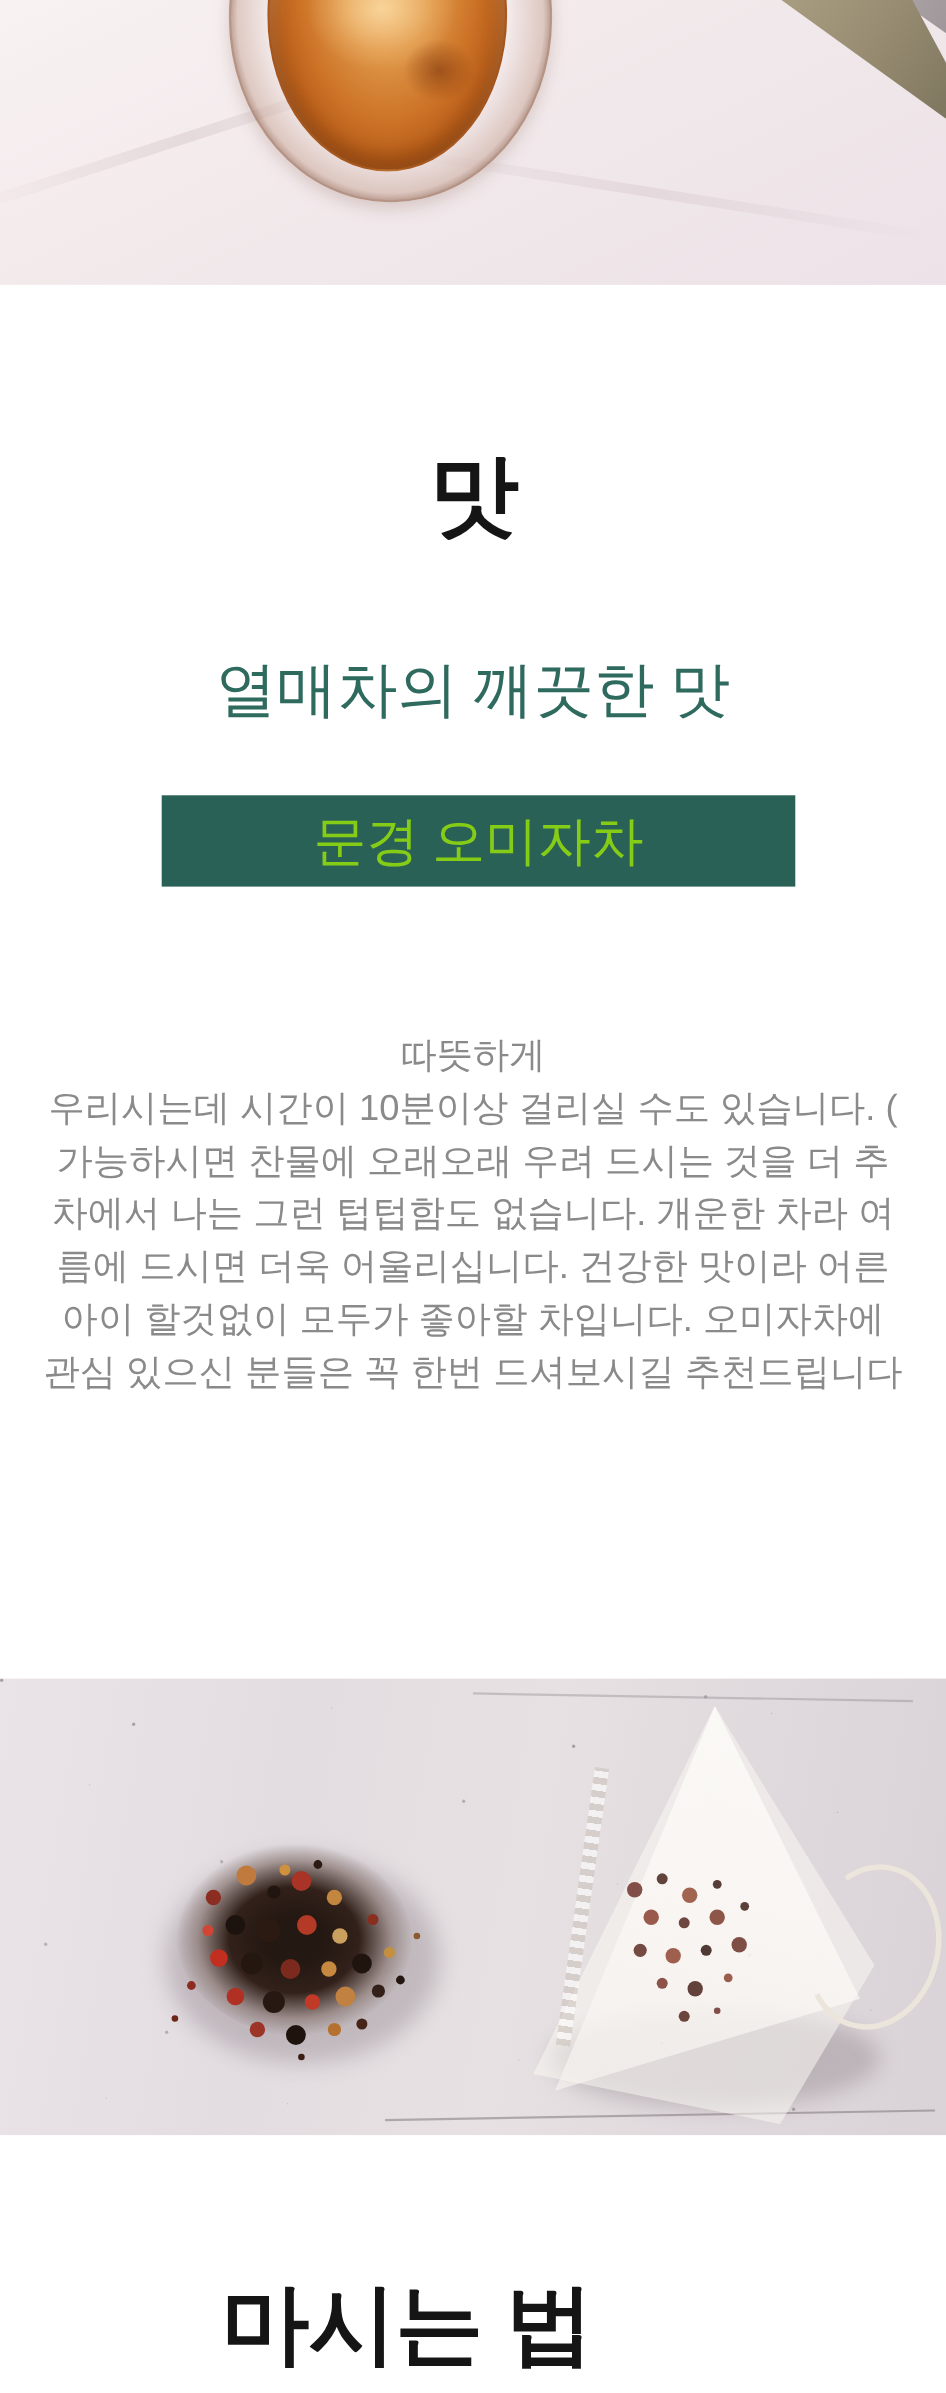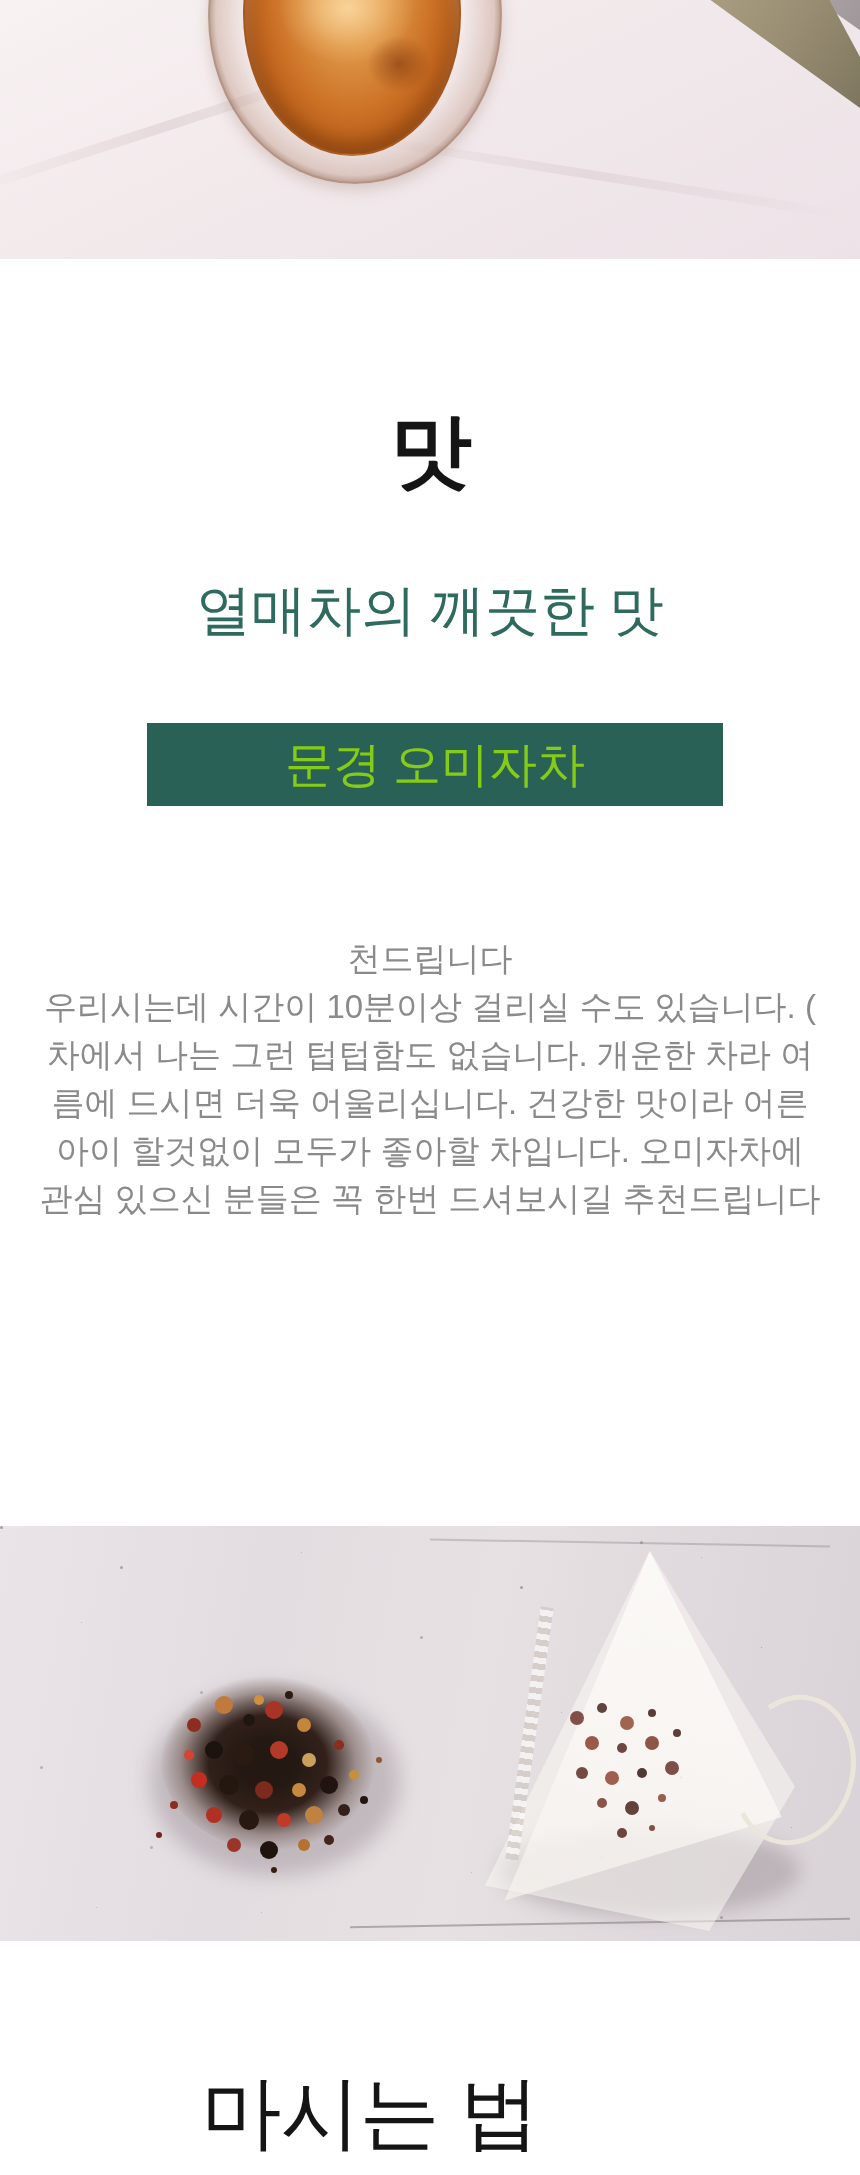--- a/index.html
+++ b/index.html
@@ -35,21 +35,21 @@
     box-shadow:inset 0 -10px 20px rgba(92,40,4,0.50), inset 0 8px 16px rgba(255,232,192,0.45); }
   .tea-surface-highlight { position:absolute; left:279px; top:-48px; width:136px; height:112px; border-radius:50%;
     background:radial-gradient(closest-side, rgba(252,219,164,0.85), rgba(243,189,124,0.30) 68%, rgba(0,0,0,0) 100%); }
   .tea-berry-shadow { position:absolute; left:356px; top:26px; width:86px; height:76px; border-radius:50%;
     background:radial-gradient(closest-side, rgba(118,48,10,0.55), rgba(0,0,0,0) 75%); }
 
   
   .h-taste { position:absolute; top:401px; left:0; width:860px; text-align:center;
     font-size:82px; line-height:100px; font-weight:800; color:#151515; letter-spacing:-2px; }
   .subtitle { position:absolute; left:0; width:860px; text-align:center;
-    font-family:"Liberation Serif", serif; font-size:55px; line-height:66px; color:#2f6a5e; }
+    font-family:"Liberation Serif", serif; font-size:55px; line-height:66px; color:#2f6a5e;margin-top:16px; }
   .subtitle-1 { top:578px; }
   .subtitle-2 { top:648px; }
   .banner { position:absolute; top:723px; left:147px; width:576px; height:83px;
     background:#2a6156; display:flex; align-items:center; justify-content:center; }
   .banner-label { font-family:"Liberation Serif", serif; font-size:48px; color:#84cc16; }
   .paragraph { position:absolute; top:935px; left:35px; width:790px; text-align:center;
     font-size:33px; line-height:48px; color:#8a8a8a; }
   .paragraph .pline { white-space:nowrap; }
 
   
@@ -108,21 +108,21 @@
       95px 45px 0 0 #7c3a2c, 120px 35px 0 -3px #42201a, 25px 75px 0 -1px #5e2d24,
       55px 80px 0 0 #8f4632, 85px 75px 0 -2px #361a14, 115px 70px 0 0 #6b3228,
       45px 105px 0 -2px #7a392b, 75px 110px 0 0 #4a241c, 105px 100px 0 -3px #8c4331,
       65px 135px 0 -2px #55281f, 95px 130px 0 -4px #6e342b; }
   .bag-string { position:absolute; left:268px; top:143px; width:112px; height:142px;
     border:5px solid #ece5db; border-left-color:rgba(0,0,0,0); border-radius:50%;
     transform:rotate(14deg); }
 
   
   .h-brew { position:absolute; top:2063px; left:0; width:740px; text-align:center;
-    font-size:80px; line-height:100px; font-weight:400; color:#151515; letter-spacing:-1px; }
+    font-size:80px; line-height:100px; font-weight:700; color:#151515; letter-spacing:-1px; }
 </style>
 </head>
 <body>
 
 <div class="page">
 
   <div class="photo-hero">
     <div class="hero-fold1"></div>
     <div class="hero-fold2"></div>
     <div class="hero-marble-corner"></div>
@@ -133,22 +133,23 @@
     <div class="tea-berry-shadow"></div>
   </div>
 
   <div class="h-taste">맛</div>
   <div class="subtitle subtitle-1">열매차의 깨끗한 맛</div>
   <div class="banner">
     <span class="banner-label">문경 오미자차</span>
   </div>
 
   <div class="paragraph">
-    <div class="pline">천드립니다</div>
+    <div class="pline">따뜻하게</div>
     <div class="pline">우리시는데 시간이 10분이상 걸리실 수도 있습니다. (</div>
+    <div class="pline">가능하시면 찬물에 오래오래 우려 드시는 것을 더 추</div>
     <div class="pline">차에서 나는 그런 텁텁함도 없습니다. 개운한 차라 여</div>
     <div class="pline">름에 드시면 더욱 어울리십니다. 건강한 맛이라 어른</div>
     <div class="pline">아이 할것없이 모두가 좋아할 차입니다. 오미자차에</div>
     <div class="pline">관심 있으신 분들은 꼭 한번 드셔보시길 추천드립니다</div>
   </div>
 
   <div class="photo-ingredients">
     <div class="marble-speck"></div>
     <div class="marble-streak-1"></div>
     <div class="marble-streak-2"></div>

